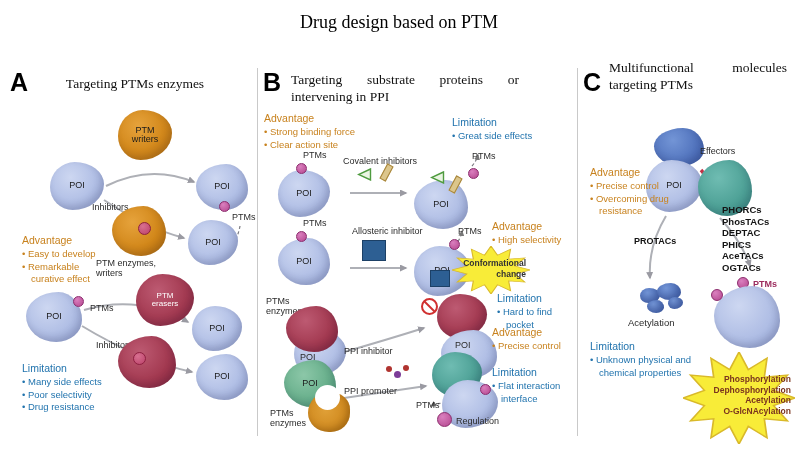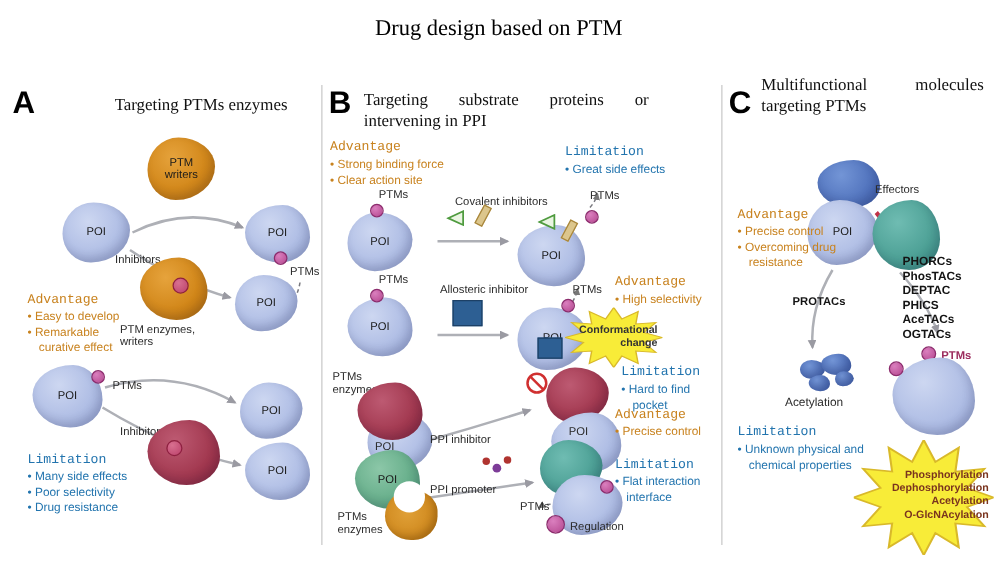--- a/index.html
+++ b/index.html
@@ -7,21 +7,21 @@
   body{font-family:"Liberation Sans",sans-serif;}
   .canvas{position:relative;width:798px;height:449px;background:#fff;overflow:hidden;}
   .abs{position:absolute;}
 
   .fig-title{position:absolute;top:12px;left:0;right:0;text-align:center;
     font-family:"Liberation Serif",serif;font-size:18px;color:#000;}
 
   .pletter{position:absolute;font-weight:bold;font-size:25px;color:#000;line-height:1;}
   .pheading{position:absolute;font-family:"Liberation Serif",serif;font-size:13.5px;
     color:#111;line-height:1.25;text-align:justify;}
-  .pheading.noj{text-align:right;}
+  .pheading.noj{text-align:center;}
 
   .divider{position:absolute;width:1px;background:#c9c9c9;}
 
   
   .blob{position:absolute;display:flex;align-items:center;justify-content:center;
     box-shadow:inset -3px -4px 7px rgba(30,30,60,.18);}
   .r1{border-radius:46% 54% 58% 42%/52% 46% 54% 48%;}
   .r2{border-radius:58% 42% 46% 54%/48% 56% 44% 52%;}
   .poi-blob{background:radial-gradient(circle at 38% 32%,#cdd7f1,#a9b8e2 70%,#96a7d8);}
   .writer-blob{background:radial-gradient(circle at 38% 32%,#e6a33c,#cc7f10 72%,#b06c0a);}
@@ -46,21 +46,21 @@
     background:radial-gradient(circle at 35% 30%,#d87090,#bb416a);border:1px solid #8e2040;}
   .mdot{position:absolute;border-radius:50%;}
 
   
   .lbl{position:absolute;font-size:9px;line-height:1.15;color:#2b2b2b;}
   .lbl.bold{font-weight:bold;color:#141414;}
   .lbl.magenta{color:#9c2d5e;font-weight:bold;}
 
   
   .tblock{position:absolute;font-size:9.5px;line-height:1.28;}
-  .tblock .bhead{font-size:10.5px;margin-bottom:1px;font-family:Liberation Mono, monospace;}
+  .tblock .bhead{font-size:10.5px;margin-bottom:1px;}
   .adv{color:#c8821e;}
   .lim{color:#2274ae;}
   .bullet{padding-left:9px;text-indent:-9px;}
   .bullet::before{content:"\2022\00a0";}
 
   
   .rod{position:absolute;width:7px;height:17px;background:#dcc68c;border:1px solid #a8863c;
     transform:rotate(28deg);}
   .bsq{position:absolute;background:#2d5f93;border:1px solid #1c4066;}
 
@@ -141,20 +141,23 @@
   </div>
 
   <div class="tblock adv" style="left:22px;top:234px;width:88px;">
     <div class="bhead">Advantage</div>
     <div class="bullet">Easy to develop</div>
     <div class="bullet">Remarkable curative effect</div>
   </div>
 
   <div class="lbl" style="left:96px;top:258px;width:72px;">PTM enzymes, writers</div>
 
+  <div class="blob eraser-blob r1" style="left:136px;top:274px;width:58px;height:52px;">
+    <span class="blob-label white">PTM erasers</span>
+  </div>
 
   <div class="blob poi-blob r2" style="left:26px;top:292px;width:56px;height:50px;">
     <span class="blob-label">POI</span>
   </div>
   <div class="ptm-dot" style="left:73px;top:296px;"></div>
   <div class="lbl" style="left:90px;top:303px;">PTMs</div>
 
   <div class="blob poi-blob r1" style="left:192px;top:306px;width:50px;height:45px;">
     <span class="blob-label">POI</span>
   </div>
@@ -185,21 +188,21 @@
     <div class="bhead">Limitation</div>
     <div class="bullet">Great side effects</div>
   </div>
 
   <div class="lbl" style="left:303px;top:150px;">PTMs</div>
   <div class="blob poi-blob r1" style="left:278px;top:170px;width:52px;height:47px;">
     <span class="blob-label">POI</span>
   </div>
   <div class="ptm-dot" style="left:296px;top:163px;"></div>
 
-  <div class="lbl" style="left:364px;top:156px;width:85px;">Covalent inhibitors</div>
+  <div class="lbl" style="left:343px;top:156px;width:85px;">Covalent inhibitors</div>
   <svg class="abs" style="left:357px;top:168px;" width="15" height="13" viewBox="0 0 15 13">
     <polygon points="13.5,1 1.5,6.5 13.5,12" fill="#eaf5e2" stroke="#4f9b3f" stroke-width="1.4"></polygon>
   </svg>
   <div class="rod" style="left:383px;top:164px;"></div>
 
   <div class="blob poi-blob r2" style="left:414px;top:180px;width:54px;height:49px;">
     <span class="blob-label">POI</span>
   </div>
   <svg class="abs" style="left:430px;top:171px;" width="15" height="13" viewBox="0 0 15 13">
     <polygon points="13.5,1 1.5,6.5 13.5,12" fill="#eaf5e2" stroke="#4f9b3f" stroke-width="1.4"></polygon>

